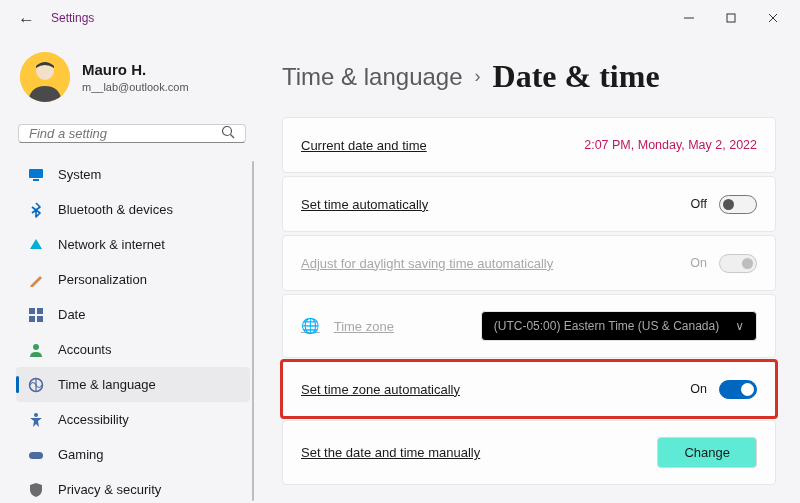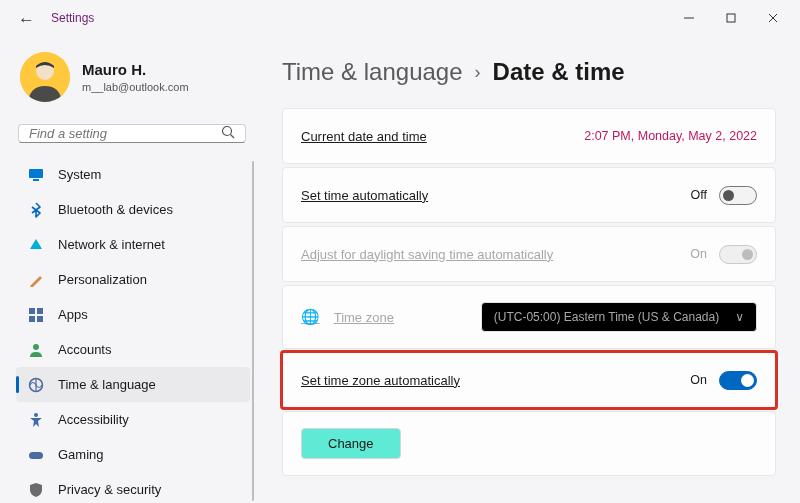--- a/index.html
+++ b/index.html
@@ -31,21 +31,21 @@
 .nav-item { display: flex; align-items: center; gap: 14px; height: 35px; padding: 0 12px; border-radius: 4px; font-size: 13px; color: #1a1a1a; cursor: pointer; position: relative; }
 .nav-item.selected { background: #eaeaec; }
 .nav-item.selected::before { content: ""; position: absolute; left: 0; top: 9px; bottom: 9px; width: 3px; background: #0067c0; border-radius: 2px; }
 .nav-icon { width: 16px; height: 16px; display: flex; align-items: center; justify-content: center; }
 .nav-scroll { position: absolute; right: -4px; top: 4px; bottom: 6px; width: 2px; background: #bdbdbd; border-radius: 1px; }
 
 .main { flex: 1; padding: 22px 24px 0 24px; overflow-y: auto; }
 .breadcrumb { display: flex; align-items: center; gap: 12px; margin-bottom: 22px; }
 .bc-parent { font-size: 24px; font-weight: 400; color: #5a5a5a; }
 .bc-sep { font-size: 18px; color: #666; }
-.bc-current { font-size: 24px; font-weight: 600; color: #1a1a1a; }
+.bc-current { font-size: 32px; font-weight: 600; color: #1a1a1a; font-family: Liberation Serif, serif; }
 
 .cards { display: flex; flex-direction: column; gap: 3px; }
 .card { background: #fdfdfe; border: 1px solid #e7e7ea; border-radius: 4px; padding: 16px 18px; display: flex; align-items: center; justify-content: space-between; font-size: 13px; color: #1a1a1a; min-height: 56px; }
 .card.disabled { color: #a8a8a8; }
 .card.highlighted { outline: 3px solid #d93025; outline-offset: -1px; border-radius: 2px; }
 .card-label { flex: 1; text-decoration: underline; }
 .card-value { font-size: 12.5px; color: #be185d; }
 
 .toggle-wrap { display: flex; align-items: center; gap: 12px; }
 .toggle-state { font-size: 12.5px; }
@@ -153,21 +153,21 @@
           </li>
           <li class="nav-item">
             <span class="nav-icon">
               <svg width="16" height="16" viewBox="0 0 16 16">
                 <rect x="1" y="1" width="6" height="6" fill="#4c6b9e"></rect>
                 <rect x="9" y="1" width="6" height="6" fill="#4c6b9e"></rect>
                 <rect x="1" y="9" width="6" height="6" fill="#4c6b9e"></rect>
                 <rect x="9" y="9" width="6" height="6" fill="#4c6b9e"></rect>
               </svg>
             </span>
-            <span>Apps</span>
+            <span>Date</span>
           </li>
           <li class="nav-item">
             <span class="nav-icon">
               <svg width="16" height="16" viewBox="0 0 16 16">
                 <circle cx="8" cy="5" r="3" fill="#3c9e5a"></circle>
                 <path d="M2 15 Q2 10 8 10 Q14 10 14 15 Z" fill="#3c9e5a"></path>
               </svg>
             </span>
             <span>Accounts</span>
           </li>
@@ -260,18 +260,19 @@
         <span class="card-label">Set time zone automatically</span>
         <div class="toggle-wrap">
           <span class="toggle-state">On</span>
           <div class="toggle on">
               <div class="knob"></div>
             </div>
         </div>
       </div>
 
       <div class="card">
+        <span class="card-label">Set the date and time manually</span>
         <button class="change-btn">Change</button>
       </div>
 
     </div>
   </main>
 </div>
 
 </body></html>

